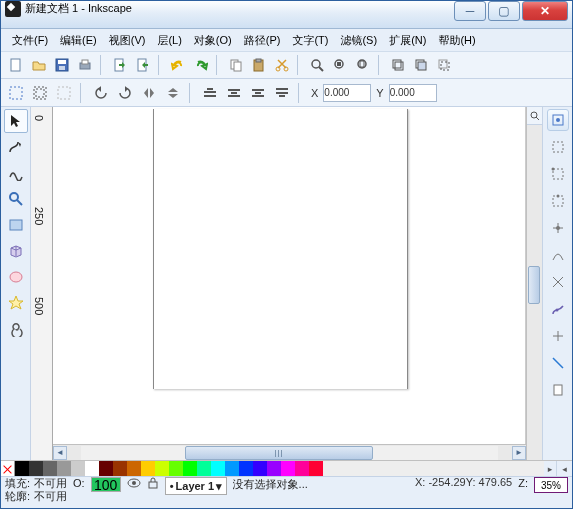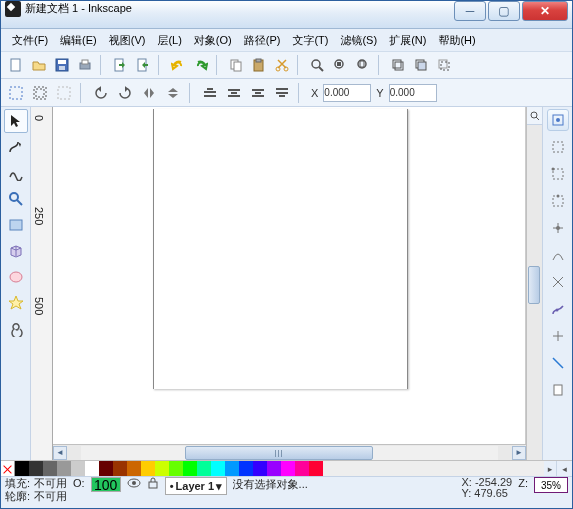--- a/index.html
+++ b/index.html
@@ -46,21 +46,21 @@
 .nofill::after{transform:rotate(-45deg)}
 .sw{flex:0 0 14px}
 .pal-arr{width:12px;display:flex;align-items:center;justify-content:center;font-size:9px;color:#555;background:#e7eff9}
 .pal-menu{width:16px;display:flex;align-items:center;justify-content:center;font-size:9px;color:#555;background:#e7eff9;border-left:1px solid #c9d6e6}
 .statusbar{height:32px;display:flex;align-items:flex-start;background:#e7eff9;border-top:1px solid #c5d3e6;padding:0 4px;gap:6px;font-size:10px;color:#222}
 .statusbar .fillstroke{display:flex;flex-direction:column;line-height:13px}
 .statusbar .fillstroke div{display:flex;gap:4px}
 .oin{width:30px;height:15px;border:1px solid #aaa;background:#22c55e;text-align:center;font-size:14px}
 .layerbox{height:18px;border:1px solid #aaa;background:#fff;padding:0 4px;display:flex;align-items:center;gap:2px;font-weight:bold}
 .statmsg{flex:1;white-space:nowrap;overflow:hidden}
-.coords{display:flex;flex-direction:column;font-size:9px;line-height:11px;color:#333}
+.coords{display:flex;flex-direction:row;font-size:9px;line-height:11px;color:#333}
 .zoom{width:34px;height:16px;border:1px solid #701a75;background:#fff;text-align:center;font-size:10px}
 .wm{position:absolute;right:24px;bottom:46px;font-size:16px;color:rgba(80,120,160,.35);font-style:italic;pointer-events:none;letter-spacing:1px}
 svg{display:block}
 </style>
 </head>
 <body>
 
 <div class="window">
 
   <div class="titlebar">

